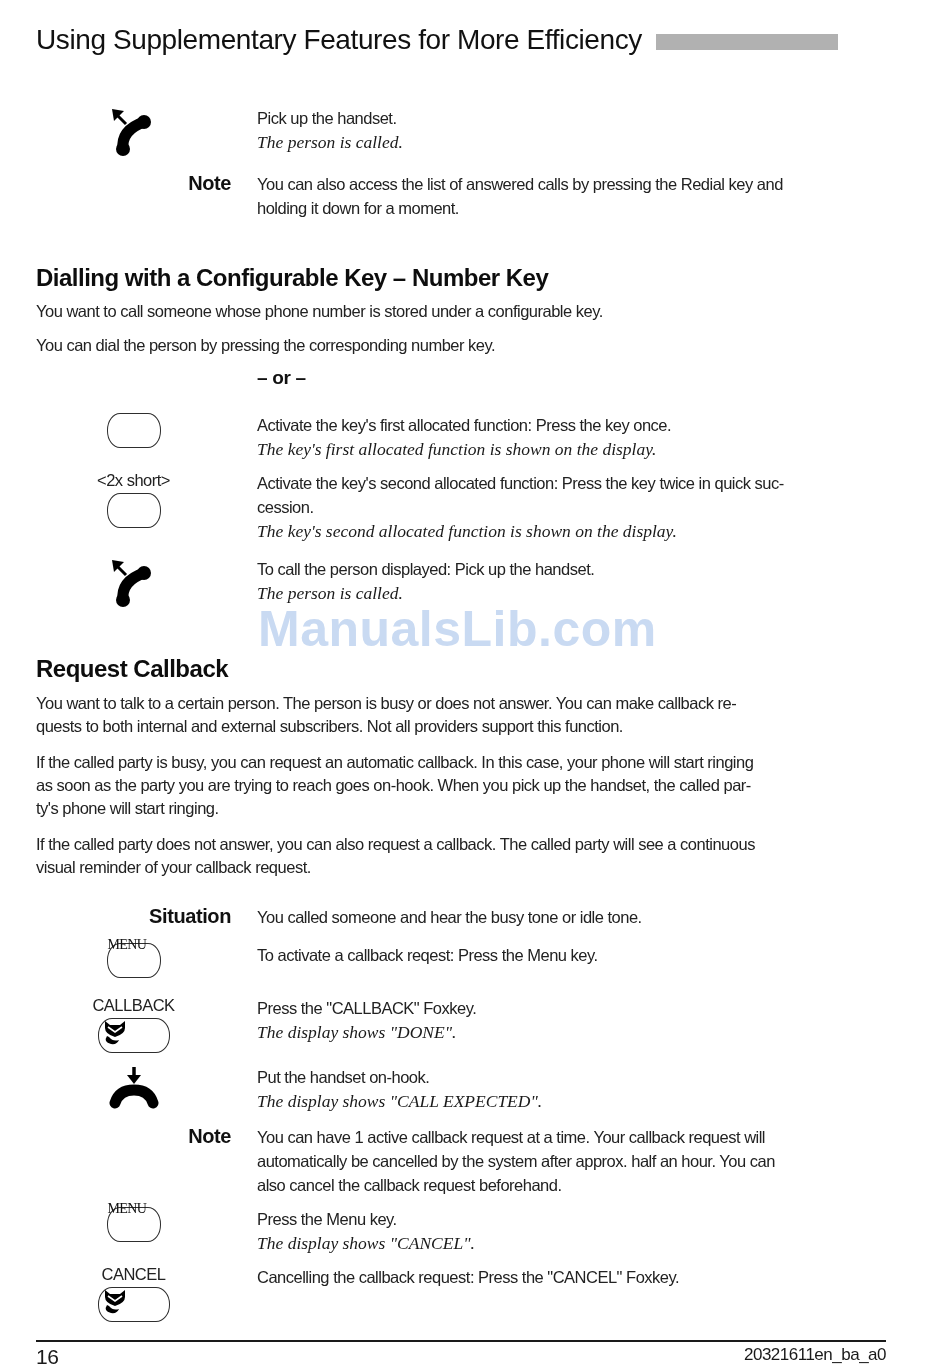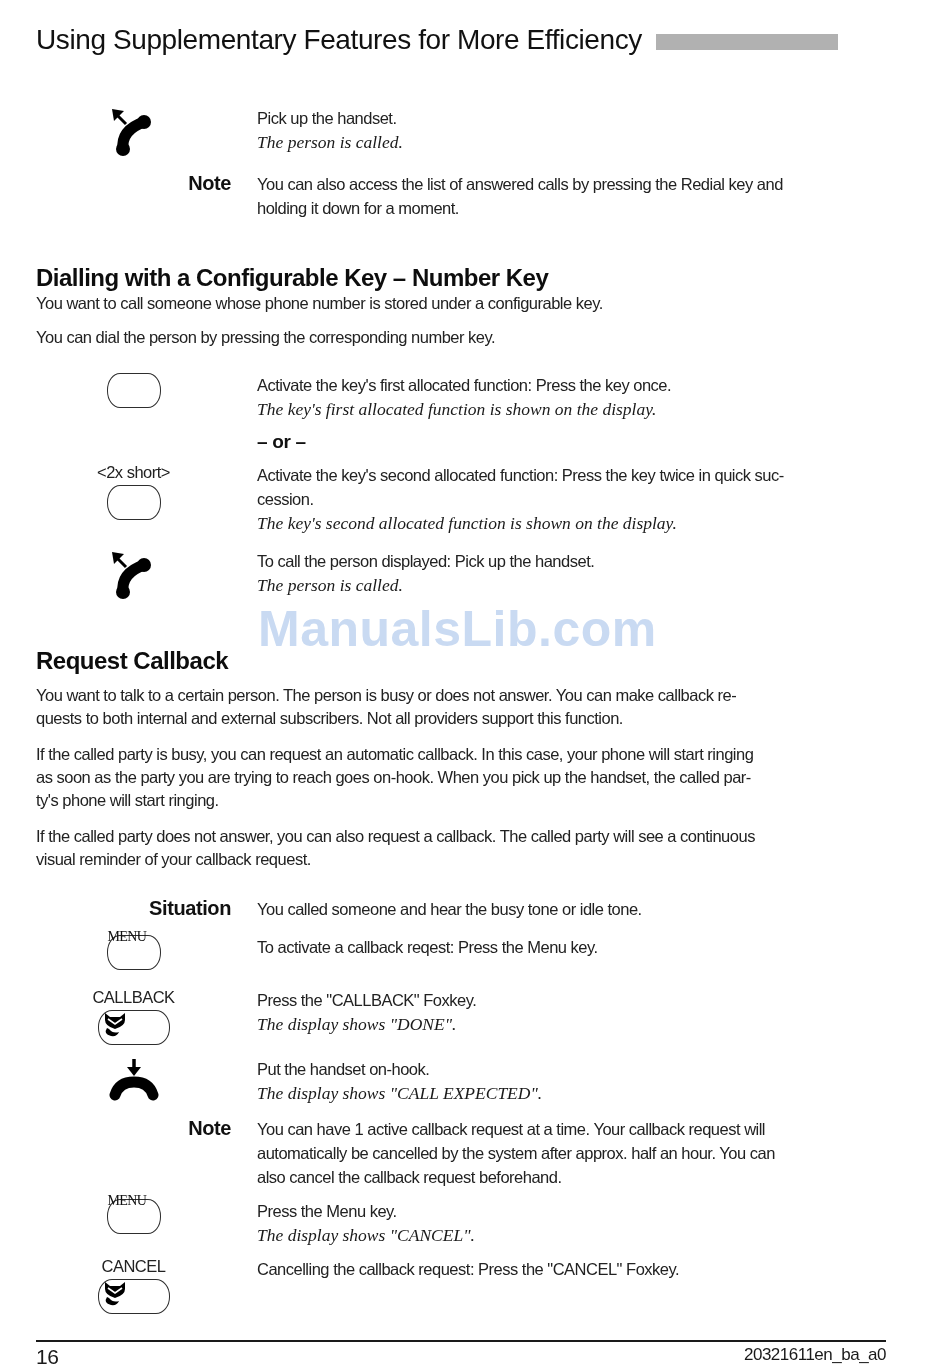--- a/index.html
+++ b/index.html
@@ -96,37 +96,37 @@
       <div class="col-left right">
         <span class="bold-label">Note</span>
       </div>
       <div class="col-body">
         <div class="action">You can also access the list of answered calls by pressing the Redial key and
 holding it down for a moment.</div>
       </div>
     </div>
 
     <h2 class="section-heading" style="margin-top:44px">Dialling with a Configurable Key – Number Key</h2>
-    <p class="para" style="margin-top:0">You want to call someone whose phone number is stored under a configurable key.</p>
+    <p class="para" style="margin-top:8px">You want to call someone whose phone number is stored under a configurable key.</p>
     <p class="para" style="margin-top:11px">You can dial the person by pressing the corresponding number key.</p>
+
+    <div class="row" style="margin-top:10px">
+      <div class="col-left"></div>
+      <div class="col-body">
+        <span class="or-label">– or –</span>
+      </div>
+    </div>
 
     <div class="row" style="margin-top:24px">
       <div class="col-left">
         <span class="icon keycap"></span>
       </div>
       <div class="col-body">
         <div class="action">Activate the key's first allocated function: Press the key once.</div>
         <div class="result">The key's first allocated function is shown on the display.</div>
-      </div>
-    </div>
-
-    <div class="row" style="margin-top:10px">
-      <div class="col-left"></div>
-      <div class="col-body">
-        <span class="or-label">– or –</span>
       </div>
     </div>
 
     <div class="row" style="margin-top:10px">
       <div class="col-left">
         <span class="key-hint">&lt;2x short&gt;</span>
         <span class="icon keycap"></span>
       </div>
       <div class="col-body">
         <div class="action">Activate the key's second allocated function: Press the key twice in quick suc-

